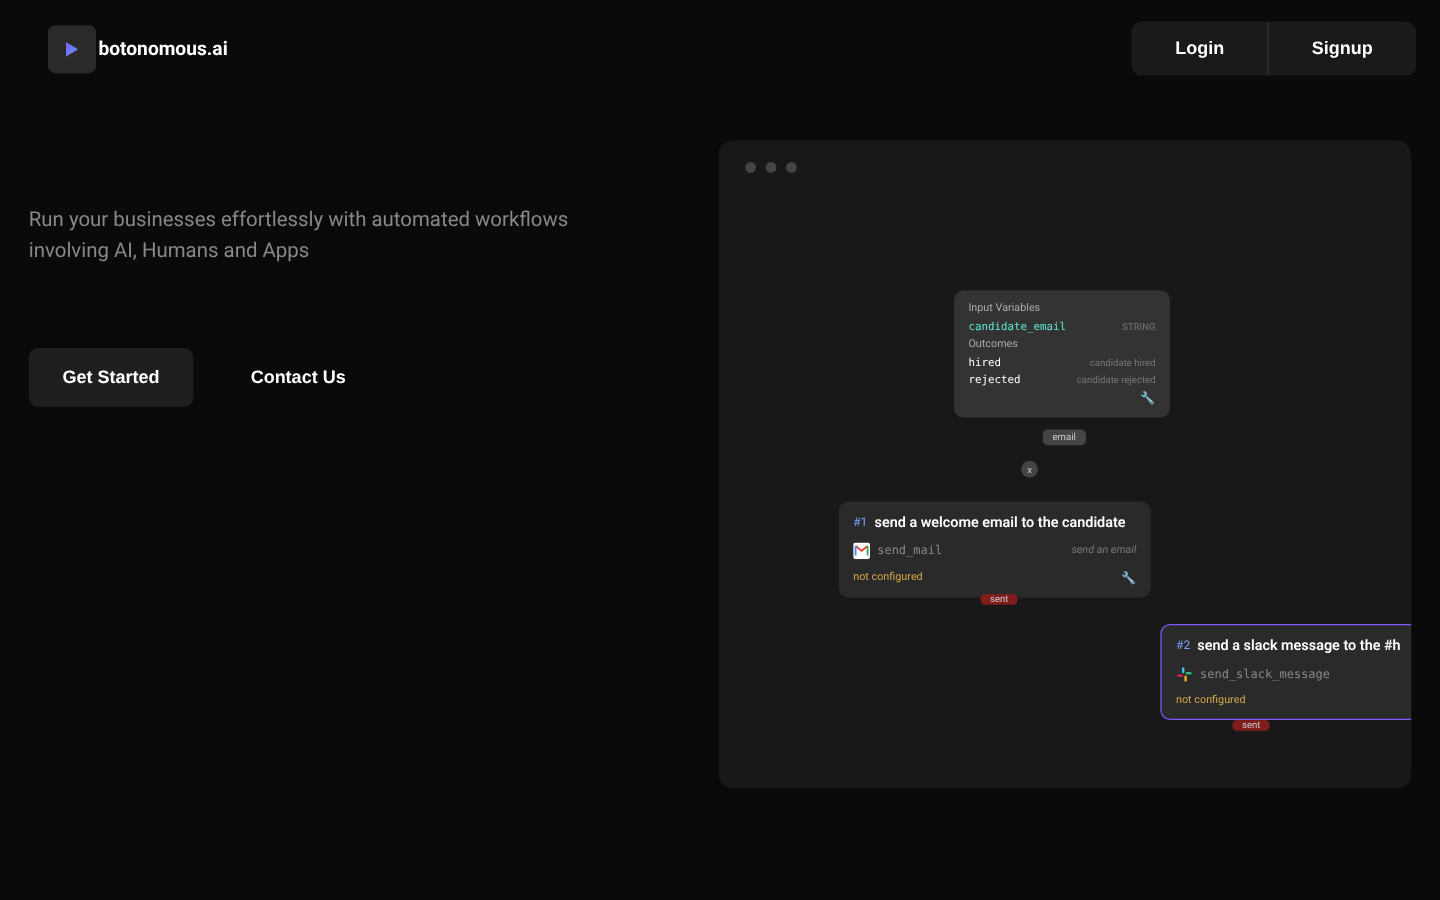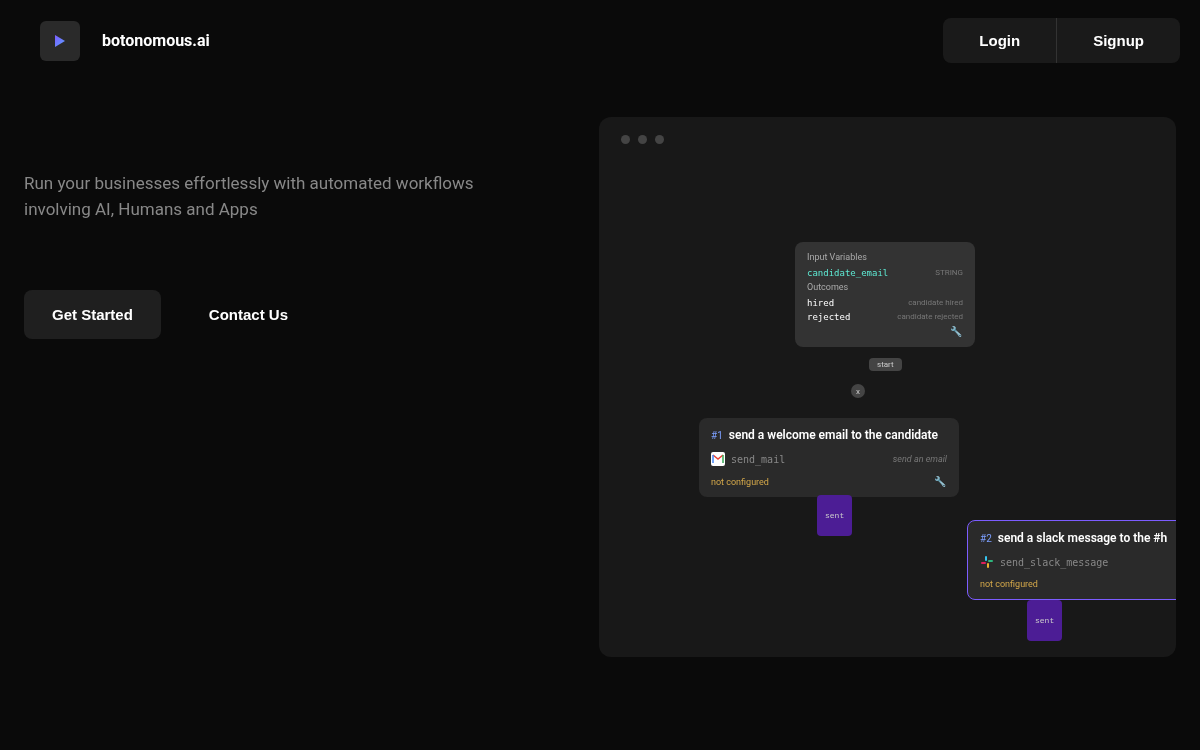--- a/index.html
+++ b/index.html
@@ -17,21 +17,21 @@
     }
     .header {
       display: flex;
       justify-content: space-between;
       align-items: center;
       padding: 18px 20px;
     }
     .brand {
       display: flex;
       align-items: center;
-      gap: 22px;
+      gap: 2px;
       padding-left: 20px;
     }
     .logo-box {
       width: 40px;
       height: 40px;
       background: #2a2a2a;
       border-radius: 6px;
       display: flex;
       align-items: center;
       justify-content: center;
@@ -251,34 +251,33 @@
       font-size: 10px;
     }
     .app-action {
       color: #777;
       font-size: 9px;
       font-style: italic;
     }
     .step-footer {
       display: flex;
       justify-content: space-between;
-      align-items: center;
+      align-items: flex-start;
     }
     .not-configured {
       color: #d4a84a;
       font-size: 9px;
     }
     .tag-sent {
       position: absolute;
-      background: #4c1d95;
-      padding: 16px 8px;
+      background: #7f1d1d;
+      padding: 0 8px;
       border-radius: 4px;
       font-size: 8px;
       color: #ccc;
-      font-family: Liberation Mono, monospace;
     }
     .tag-sent-1 {
       top: 333px;
       left: 218px;
     }
     .tag-sent-2 {
       top: 438px;
       left: 428px;
     }
     .slack-icon {
@@ -338,21 +337,21 @@
           <span class="var-name">hired</span>
           <span class="var-type">candidate hired</span>
         </div>
         <div class="var-row">
           <span class="var-name">rejected</span>
           <span class="var-type">candidate rejected</span>
         </div>
         <div class="config-icon">🔧</div>
       </div>
 
-      <div class="tag-start">start</div>
+      <div class="tag-start">email</div>
       <div class="tag-x">x</div>
 
       <div class="step-card step-card-1">
         <div class="step-header">
           <span class="step-num">#1</span>
           <span class="step-title">send a welcome email to the candidate</span>
         </div>
         <div class="app-row">
           <div class="app-name">
             <div class="app-icon">

